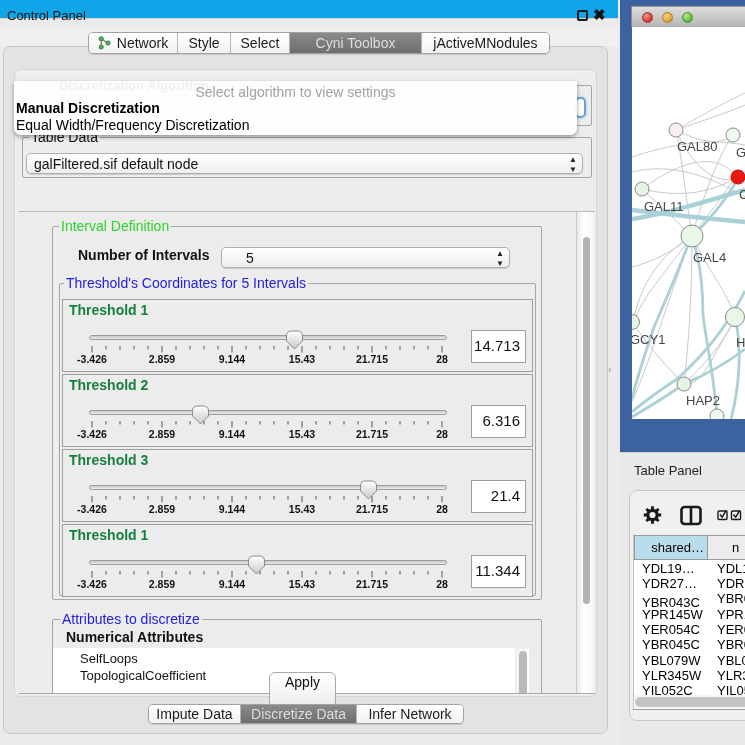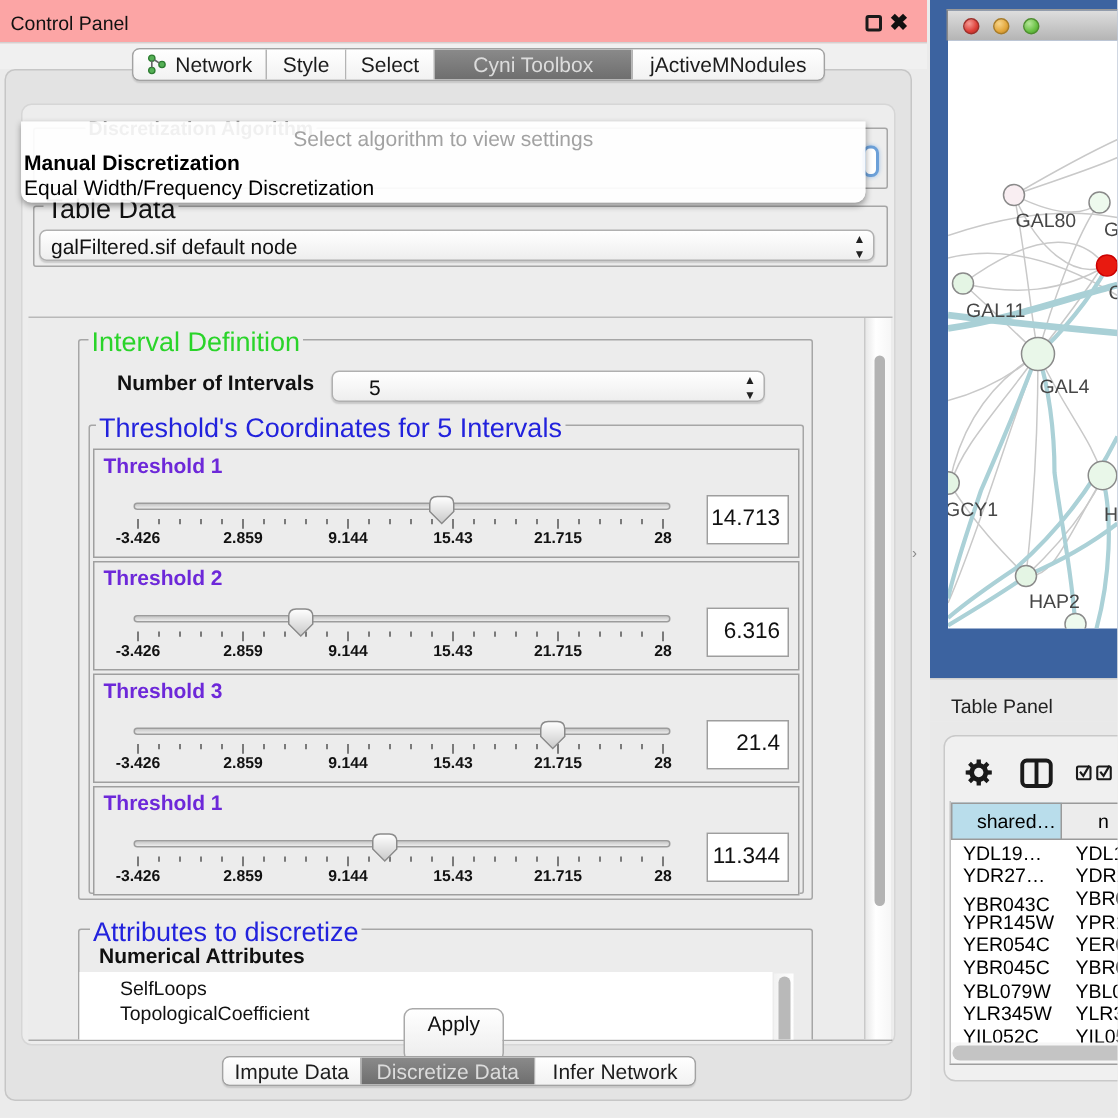--- a/index.html
+++ b/index.html
@@ -1,52 +1,52 @@
 <!DOCTYPE html>
 <html><head>
 <meta charset="utf-8">
 <style>
 * { margin:0; padding:0; box-sizing:border-box; }
 html,body { width:745px; height:745px; overflow:hidden; }
 body { font-family:"Liberation Sans", sans-serif; background:#ebebeb; position:relative; }
 .abs { position:absolute; }
 
 
-#titlebar { left:0; top:0; width:618px; height:29px; background:#fca5a5; border-bottom:1px solid #d2d2d2; }
+#titlebar { left:0; top:0; width:618px; height:19px; background:#0ea5e9; border-bottom:1px solid #d2d2d2; }
 #titlebar .t { position:absolute; left:7px; top:8px; font-size:13px; color:#111; }
 #ic-float { position:absolute; left:577px; top:10px; width:11px; height:11px; border:2px solid #1a1a1a; border-radius:2px; }
 #ic-x { position:absolute; left:593px; top:6px; font-size:15px; font-weight:bold; color:#111; }
 
 
 .tabbar { display:flex; height:22px; border:1px solid #a2a2a2; border-radius:5px; overflow:hidden; background:#fcfcfc; box-shadow:0 1px 1px rgba(0,0,0,0.12); }
 .tab { display:flex; align-items:center; justify-content:center; font-size:14px; color:#1c1c1c; background:linear-gradient(#ffffff,#f2f2f2); border-right:1px solid #b4b4b4; white-space:nowrap; }
 .tab:last-child { border-right:none; }
 .tab.sel { background:linear-gradient(#8a8a8a,#6e6e6e); color:#dcdcdc; }
 #toptabs { left:88px; top:32px; }
 #bottabs { left:148px; top:704px; height:20px; }
 
 
 #outerpanel { left:3px; top:46px; width:605px; height:688px; background:#e3e3e3; border:1px solid #c6c6c6; border-radius:7px; }
 #innerpanel { left:14px; top:69px; width:583px; height:628px; background:#ededed; border:1px solid #d6d6d6; border-radius:7px; }
 
 .group { position:absolute; border:1px solid #a6a6a6; border-radius:2px; }
-.glabel { position:absolute; top:-9px; font-size:18px; background:inherit; padding:0 2px; }
+.glabel { position:absolute; top:-9px; font-size:14px; background:inherit; padding:0 2px; }
 
 
 .combo { position:absolute; background:linear-gradient(#ffffff,#eeeeee); border:1px solid #b0b0b0; border-radius:5px; box-shadow:0 1px 1px rgba(0,0,0,0.15); font-size:14px; color:#111; }
 .combo .ctext { position:absolute; left:4px; top:2px;text-align:right; }
 .combo .arr { position:absolute; right:5px; top:1px; font-size:8px; color:#222; line-height:10px; text-align:center; }
 
 
 #scrollarea { left:19px; top:183px; width:576px; height:483px; border-top:1px solid #b9b9b9; border-bottom:1px solid #a9a9a9; background:#ececec; overflow:hidden;margin-top:28px; }
 #vscroll { position:absolute; left:557px; top:0; width:18px; height:481px; background:linear-gradient(90deg,#e8e8e8,#ffffff 40%,#f6f6f6); border-left:1px solid #c9c9c9; }
 #vthumb { position:absolute; left:6px; top:25px; width:7px; height:367px; background:#b3b3b3; border-radius:4px; }
 
 .tpanel { position:absolute; left:43px; width:471px; height:73px; background:#ececec; border:1px solid #9f9f9f; }
-.tpanel .tl { position:absolute; left:6px; top:2px; font-weight:bold; font-size:14px; color:#6d28d9; }
+.tpanel .tl { position:absolute; left:6px; top:2px; font-weight:bold; font-size:14px; color:#15803d; }
 .groove { position:absolute; left:26px; top:35px; width:358px; height:5px; border:1px solid #9c9c9c; border-radius:3px; background:linear-gradient(#c7c7c7,#ececec); }
 .thumbw { position:absolute; top:30px; width:19px; height:20px; }
 .ticks { position:absolute; left:26px; top:45px; width:358px; height:8px; }
 .tlabels { position:absolute; left:0; top:53px; width:100%; height:12px; font-size:10.5px; font-weight:bold; color:#111; }
 .tlabels span { position:absolute; transform:translateX(-50%); }
 .vbox { position:absolute; left:408px; top:30px; width:55px; height:33px; background:#fff; border:1px solid #9e9e9e; font-size:15px; color:#111; text-align:right; padding:6px 5px 0 0; }
 
 
 #attrlist { position:absolute; left:34px; top:436px; width:462px; height:47px; background:#fff; overflow:hidden; font-size:13px; color:#111; }
 #attrscroll { position:absolute; left:497px; top:437px; width:13px; height:46px; background:linear-gradient(90deg,#f2f2f2,#fff); }

